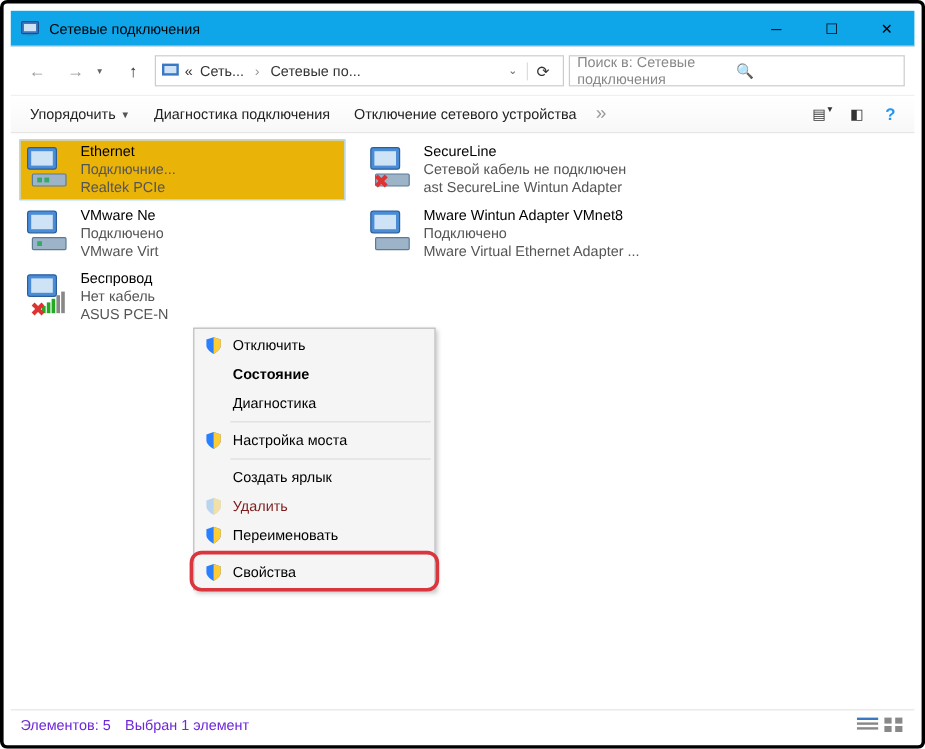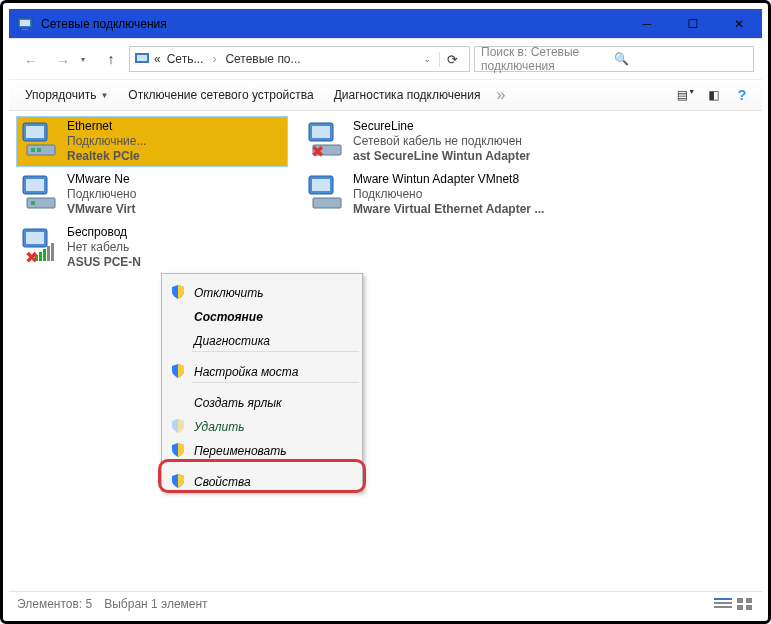--- a/index.html
+++ b/index.html
@@ -1,20 +1,20 @@
 <!DOCTYPE html>
 <html><head>
 <meta charset="utf-8">
 <style>
 * { box-sizing: border-box; margin: 0; padding: 0; font-family: "Segoe UI", Tahoma, sans-serif; }
 body { background: #fff; }
 .outer { width: 771px; height: 624px; border: 3px solid #000; border-radius: 6px; background: #fff; position: relative; overflow: hidden; }
 .window { position: absolute; inset: 6px; background: #fff; display: flex; flex-direction: column; }
 
-.titlebar { height: 30px; background: #1d4ed8; display: flex; align-items: center; padding-left: 8px; border-bottom: 1px solid #e5e5e5; }
+.titlebar { height: 30px; background: #0ea5e9; display: flex; align-items: center; padding-left: 8px; border-bottom: 1px solid #e5e5e5; }
 .titlebar .icon { width: 16px; height: 16px; margin-right: 8px; }
 .titlebar .title { font-size: 12px; color: #000; flex: 1; }
 .titlebar .btns { display: flex; height: 100%; }
 .titlebar .btn { width: 46px; display: flex; align-items: center; justify-content: center; color: #000; font-size: 12px; }
 .titlebar .btn.close { color: #000; }
 
 .addrbar { height: 40px; display: flex; align-items: center; padding: 6px 8px; gap: 4px; }
 .nav-arrow { width: 28px; height: 28px; display: flex; align-items: center; justify-content: center; color: #999; font-size: 14px; }
 .nav-arrow.enabled { color: #333; }
 .dd { width: 12px; color: #666; font-size: 8px; }
@@ -39,31 +39,31 @@
 
 .content { flex: 1; display: flex; padding: 6px 8px; gap: 16px; position: relative; overflow: hidden; }
 .col { width: 270px; display: flex; flex-direction: column; gap: 4px; }
 .conn { display: flex; gap: 6px; padding: 2px 4px; align-items: flex-start; }
 .conn.selected { background: #eab308; outline: 1px solid #99d1ff; }
 .conn .cicon { width: 40px; height: 40px; position: relative; }
 .conn .cicon svg { width: 40px; height: 40px; }
 .conn .ctext { display: flex; flex-direction: column; font-size: 12px; line-height: 15px; overflow: hidden; }
 .conn .cname { color: #000; }
 .conn .cstatus { color: #555; white-space: nowrap; overflow: hidden; text-overflow: ellipsis; }
-.conn .cdev { color: #555; white-space: nowrap; overflow: hidden; text-overflow: ellipsis; font-weight: bold; }
+.conn .cdev { color: #555; white-space: nowrap; overflow: hidden; text-overflow: ellipsis; }
 
 .context { position: absolute; left: 152px; top: 162px; width: 202px; background: #f5f5f5; border: 1px solid #bbb; box-shadow: 2px 2px 4px rgba(0,0,0,0.25); padding: 2px; font-size: 12px; color: #000; z-index: 10; }
-.context .citem { display: flex; align-items: flex-end; height: 24px; padding-left: 30px; position: relative; font-style: italic; }
+.context .citem { display: flex; align-items: center; height: 24px; padding-left: 30px; position: relative; }
 .context .citem .shield { position: absolute; left: 6px; width: 16px; height: 16px; }
 .context .citem.bold { font-weight: bold; }
-.context .citem.disabled { color: #14532d; }
+.context .citem.disabled { color: #7f1d1d; }
 .context .csep { height: 1px; background: #ddd; margin: 3px 1px 3px 28px; }
 .context .highlight { position: absolute; left: -6px; right: -6px; bottom: -4px; height: 34px; border: 3px solid #d9363e; border-radius: 10px; pointer-events: none; }
 
-.status { height: 24px; border-top: 1px solid #e5e5e5; display: flex; align-items: center; padding: 0 8px; font-size: 12px; color: #737373; gap: 12px; }
+.status { height: 24px; border-top: 1px solid #e5e5e5; display: flex; align-items: center; padding: 0 8px; font-size: 12px; color: #6d28d9; gap: 12px; }
 .status .fill { flex: 1; }
 .status .sicons { display: flex; gap: 4px; color: #555; }
 .sb-icon { width:18px; height:14px; display:flex; }
 </style>
 </head>
 <body>
 
 <div class="outer">
 <div class="window">
 
@@ -103,22 +103,22 @@
       <span>Поиск в: Сетевые подключения</span>
       <span class="sicon">🔍</span>
     </div>
   </div>
 
   <div class="toolbar">
     <div class="item">
           <span>Упорядочить</span>
           <span class="menu-caret">▼</span>
         </div>
+    <div class="item">Диагностика подключения</div>
     <div class="item">Отключение сетевого устройства</div>
-    <div class="item">Диагностика подключения</div>
     <span class="tsep">»</span>
     <div class="flex"></div>
     <div class="right-icon">▤<span style="font-size:7px">▼</span></div>
     <div class="right-icon">◧</div>
     <div class="right-icon help">?</div>
   </div>
 
   <div class="content">
     <div class="col">
       <div class="conn selected">

